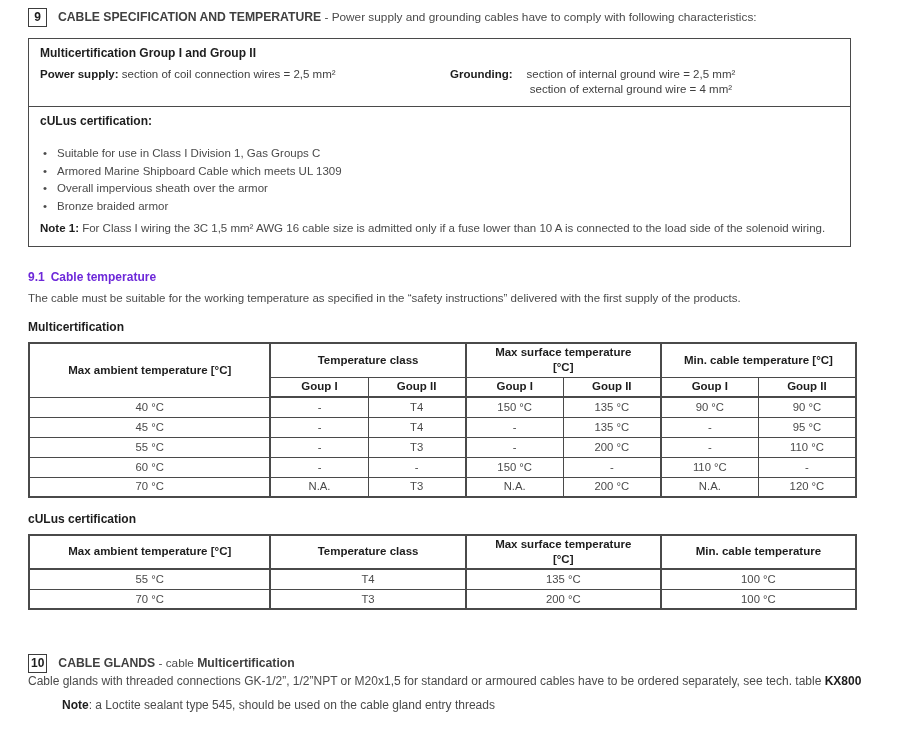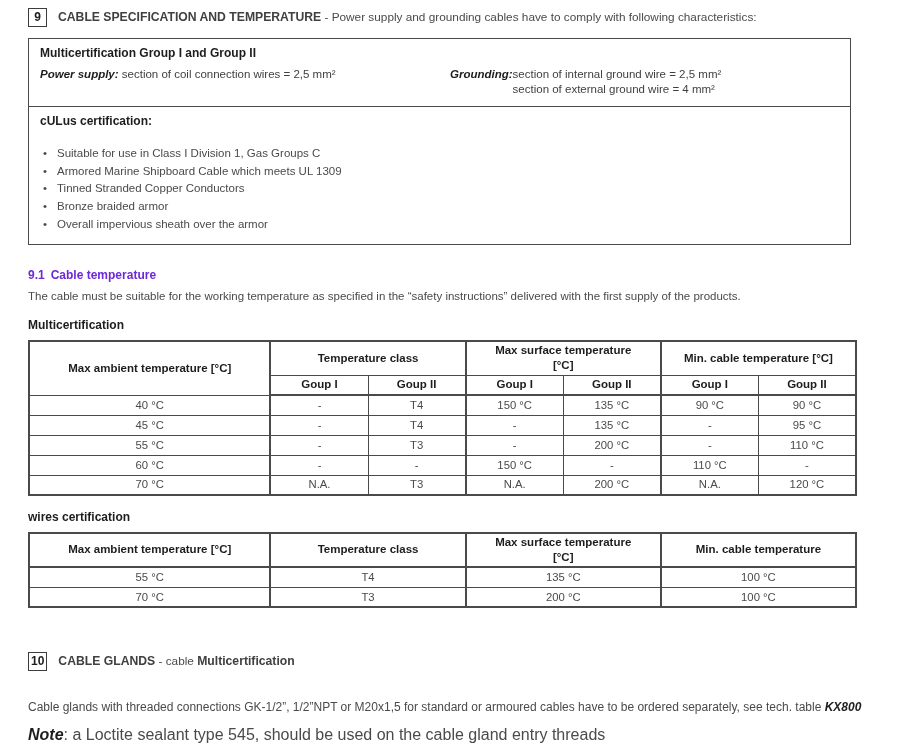--- a/index.html
+++ b/index.html
@@ -22,26 +22,26 @@
     display: flex; align-items: center; justify-content: center;
     margin-right: 11px;
   }
   .sec-title { font-weight: bold; color: #404040; font-size: 12.2px; }
   .sec-sub { color: #4a4a4a; font-size: 11.8px; }
 
   .box-stack { border: 1.5px solid #4a4a4a; margin-top: 11px; width: 823px; }
   .box1 { padding: 7px 11px 9px 11px; border-bottom: 1.5px solid #4a4a4a; }
   .box2 { padding: 7px 11px 10px 11px; }
   .box-heading { font-weight: bold; color: #1d1d1d; font-size: 12px; margin-bottom: 5px; }
-  .b-label { font-weight: bold; color: #1d1d1d; font-style: italic; }
+  .b-label { font-weight: bold; color: #1d1d1d; }
 
   .supply-row { display: flex; align-items: flex-start; }
   .power-cell { width: 410px; }
   .ground-cell { display: flex; }
-  .ground-lines { margin-left: 0; }
+  .ground-lines { margin-left: 14px; text-align: center; }
 
   .bullets { list-style: none; margin: 16px 0 0 0; }
   .bullets li { padding-left: 17px; position: relative; margin-bottom: 2.5px; color: #4a4a4a; }
   .bullets li::before { content: "•"; position: absolute; left: 3px; color: #4a4a4a; }
 
   .box-para { margin-top: 9px; color: #4a4a4a; width: 812px; }
   .box-note { margin-top: 7px; color: #4a4a4a; width: 812px; }
 
   .sec91-title { margin-top: 23px; font-weight: bold; color: #6d28d9; font-size: 12px; }
   .sec91-title .gap { display: inline-block; width: 6px; }
@@ -52,22 +52,22 @@
   table, tr, th, td { border: 1px solid #4a4a4a; }
   table { border-width: 2px; }
   th { font-weight: bold; color: #1d1d1d; font-size: 11.5px; }
   td { color: #4a4a4a; font-size: 11.3px; }
   th, td { text-align: center; vertical-align: middle; height: 20px; padding: 1px 20px; margin-left: 32px; }
   tr.subhead th { border-bottom-width: 2px; }
   .gstart { border-left-width: 2px; }
   .t2 th { border-bottom-width: 2px; }
 
   .sec10 { margin-top: 44px; }
-  .sec10-para { margin-top: 28px; color: #4a4a4a; font-size: 12px; width: 845px; line-height: 1.4; }
-  .sec10-note { margin-top: 8px; color: #4a4a4a; font-size: 16px; }
+  .sec10-para { margin-top: 0; color: #4a4a4a; font-size: 12px; width: 845px; line-height: 1.4; }
+  .sec10-note { margin-top: 8px; color: #4a4a4a; font-size: 12px; margin-left: 34px; }
 </style>
 </head>
 <body>
 
 <div class="page">
 
   <div class="sec-header">
     <span class="num-box">9</span>
     <span><span class="sec-title">CABLE SPECIFICATION AND TEMPERATURE</span><span class="sec-sub"> - Power supply  and grounding cables have to comply with following characteristics:</span></span>
   </div>
@@ -84,24 +84,24 @@
             <div>section of external ground wire = 4 mm²</div>
           </div>
         </div>
       </div>
     </div>
     <div class="box2">
       <div class="box-heading">cULus certification:</div>
       <ul class="bullets">
         <li>Suitable for use in Class I Division 1, Gas Groups C</li>
         <li>Armored Marine Shipboard Cable which meets UL 1309</li>
-        <li>Tinned Stranded Copper Conductors</li>
+        <li>Overall impervious sheath over the armor</li>
         <li>Bronze braided armor</li>
-        <li>Overall impervious sheath over the armor</li>
       </ul>
+      <div class="box-note"><span class="b-label">Note 1:</span><span> For Class I wiring the 3C 1,5 mm² AWG 16 cable size is admitted only if a fuse lower than 10 A is connected to the load side of the solenoid wiring.</span></div>
     </div>
   </div>
 
   <div class="sec91-title"><span>9.1</span><span class="gap"></span><span>Cable temperature</span></div>
   <div class="sec91-para">The cable must be suitable for the working temperature as specified in the “safety instructions” delivered with the first supply of the products.</div>
 
   <div class="table-label">Multicertification</div>
 
   <table>
     <colgroup>
@@ -169,21 +169,21 @@
       <td class="gstart">N.A.</td>
       <td>T3</td>
       <td class="gstart">N.A.</td>
       <td>200 °C</td>
       <td class="gstart">N.A.</td>
       <td>120 °C</td>
     </tr>
   </tbody>
     </table>
 
-  <div class="table-label">wires certification</div>
+  <div class="table-label">cULus certification</div>
 
   <table class="t2">
     <colgroup>
       <col style="width:29.2%">
         <col style="width:23.6%">
         <col style="width:23.6%">
         <col style="width:23.6%">
     </colgroup>
     <tbody>
         <tr>

